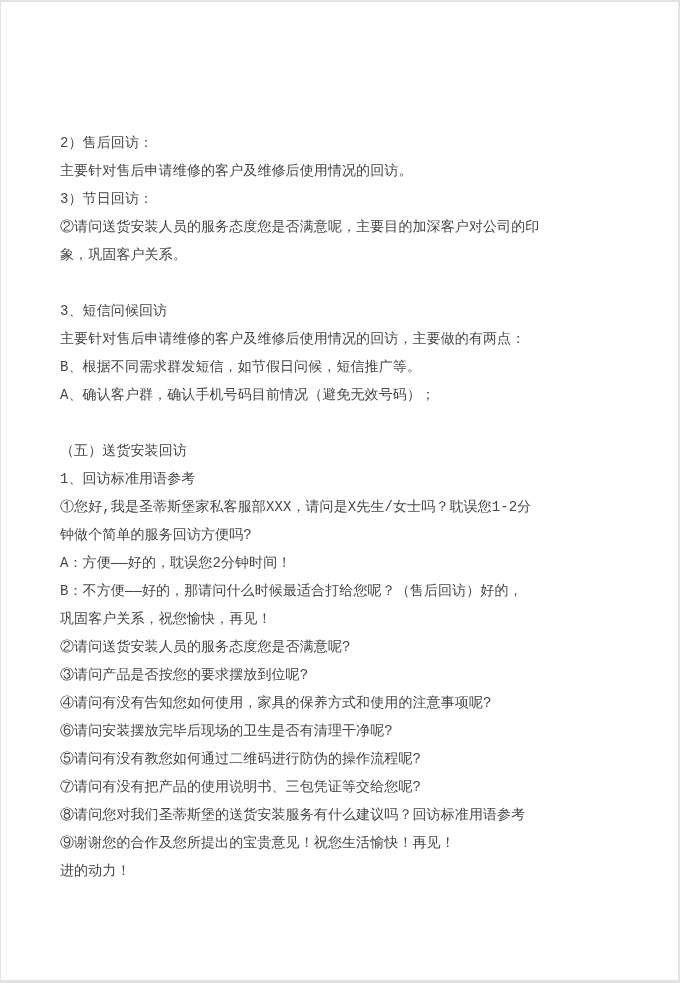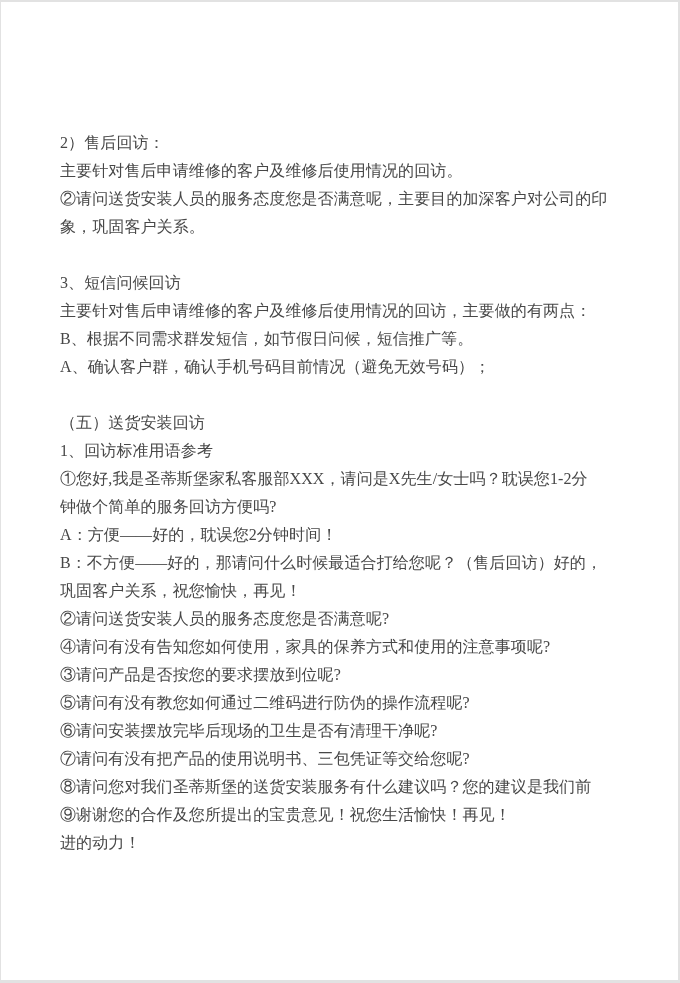--- a/index.html
+++ b/index.html
@@ -20,53 +20,54 @@
   }
   .doc-content {
     position: absolute;
     left: 59px;
     top: 127px;
     width: 560px;
   }
   .line {
     height: 28px;
     line-height: 28px;
-    font-size: 16px;
+    font-size: 14px;
     letter-spacing: 0.1px;
     color: #474747;
     white-space: nowrap;
-    font-family: Liberation Serif, serif;
+    font-family: Liberation Mono, monospace;
   }
   .line.blank {  }
 </style>
 </head>
 <body>
 
 <div class="page">
   <div class="doc-content">
       <div class="line">2）售后回访：</div>
       <div class="line">主要针对售后申请维修的客户及维修后使用情况的回访。</div>
+      <div class="line">3）节日回访：</div>
       <div class="line">②请问送货安装人员的服务态度您是否满意呢，主要目的加深客户对公司的印</div>
       <div class="line">象，巩固客户关系。</div>
       <div class="line blank"></div>
       <div class="line">3、短信问候回访</div>
       <div class="line">主要针对售后申请维修的客户及维修后使用情况的回访，主要做的有两点：</div>
       <div class="line">B、根据不同需求群发短信，如节假日问候，短信推广等。</div>
       <div class="line">A、确认客户群，确认手机号码目前情况（避免无效号码）；</div>
       <div class="line blank"></div>
       <div class="line">（五）送货安装回访</div>
       <div class="line">1、回访标准用语参考</div>
       <div class="line">①您好,我是圣蒂斯堡家私客服部XXX，请问是X先生/女士吗？耽误您1-2分</div>
       <div class="line">钟做个简单的服务回访方便吗?</div>
       <div class="line">A：方便——好的，耽误您2分钟时间！</div>
       <div class="line">B：不方便——好的，那请问什么时候最适合打给您呢？（售后回访）好的，</div>
       <div class="line">巩固客户关系，祝您愉快，再见！</div>
       <div class="line">②请问送货安装人员的服务态度您是否满意呢?</div>
+      <div class="line">③请问产品是否按您的要求摆放到位呢?</div>
       <div class="line">④请问有没有告知您如何使用，家具的保养方式和使用的注意事项呢?</div>
-      <div class="line">③请问产品是否按您的要求摆放到位呢?</div>
+      <div class="line">⑥请问安装摆放完毕后现场的卫生是否有清理干净呢?</div>
       <div class="line">⑤请问有没有教您如何通过二维码进行防伪的操作流程呢?</div>
-      <div class="line">⑥请问安装摆放完毕后现场的卫生是否有清理干净呢?</div>
       <div class="line">⑦请问有没有把产品的使用说明书、三包凭证等交给您呢?</div>
-      <div class="line">⑧请问您对我们圣蒂斯堡的送货安装服务有什么建议吗？您的建议是我们前</div>
+      <div class="line">⑧请问您对我们圣蒂斯堡的送货安装服务有什么建议吗？回访标准用语参考</div>
       <div class="line">⑨谢谢您的合作及您所提出的宝贵意见！祝您生活愉快！再见！</div>
       <div class="line">进的动力！</div>
     </div>
 </div>
 
 </body></html>

